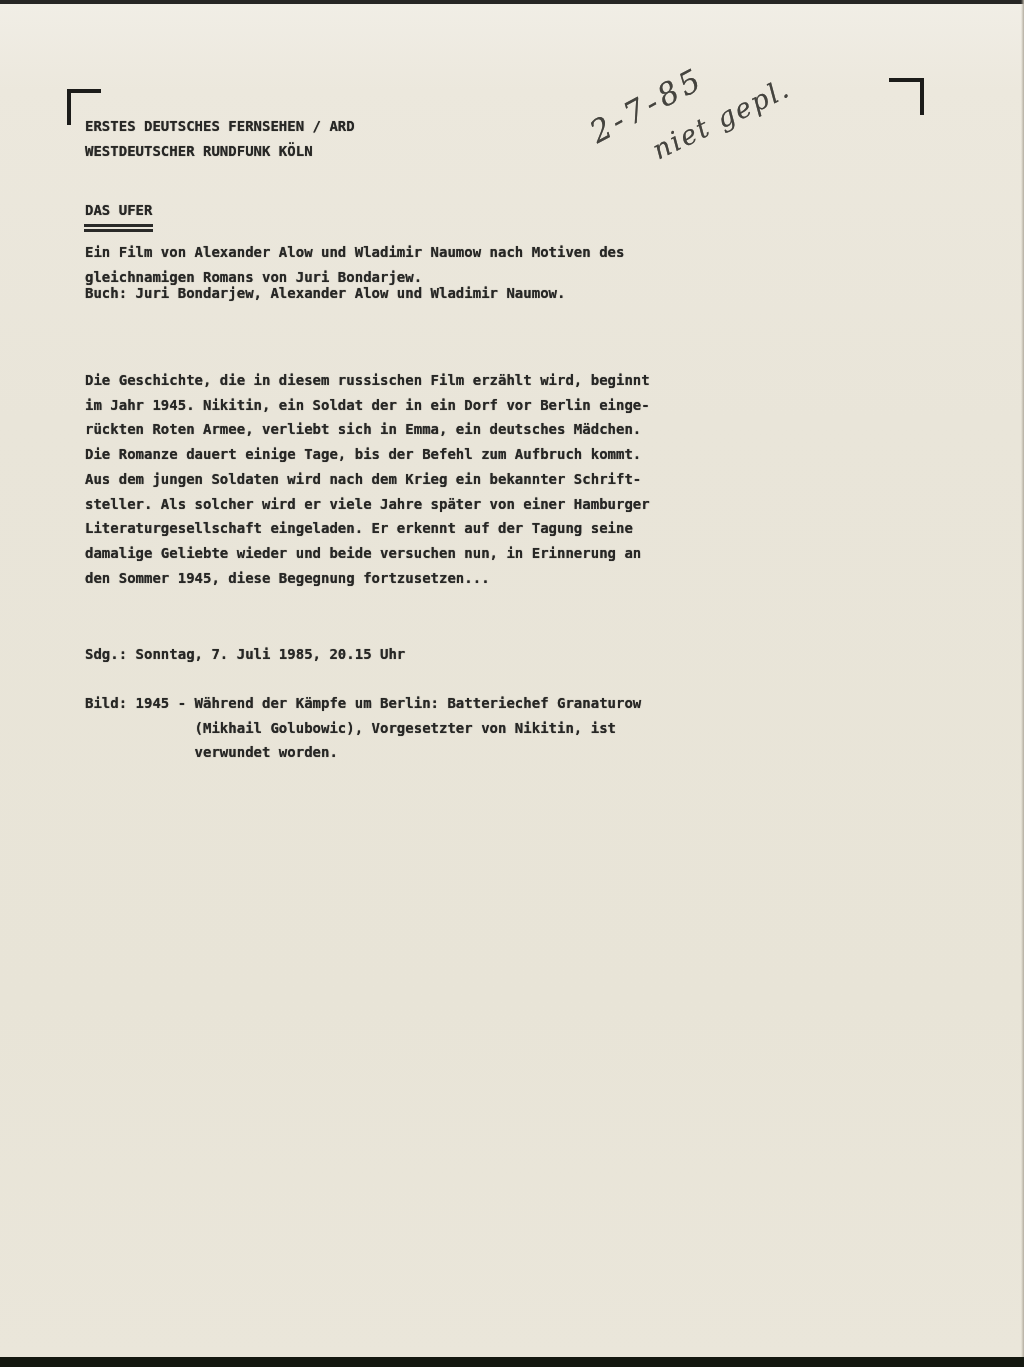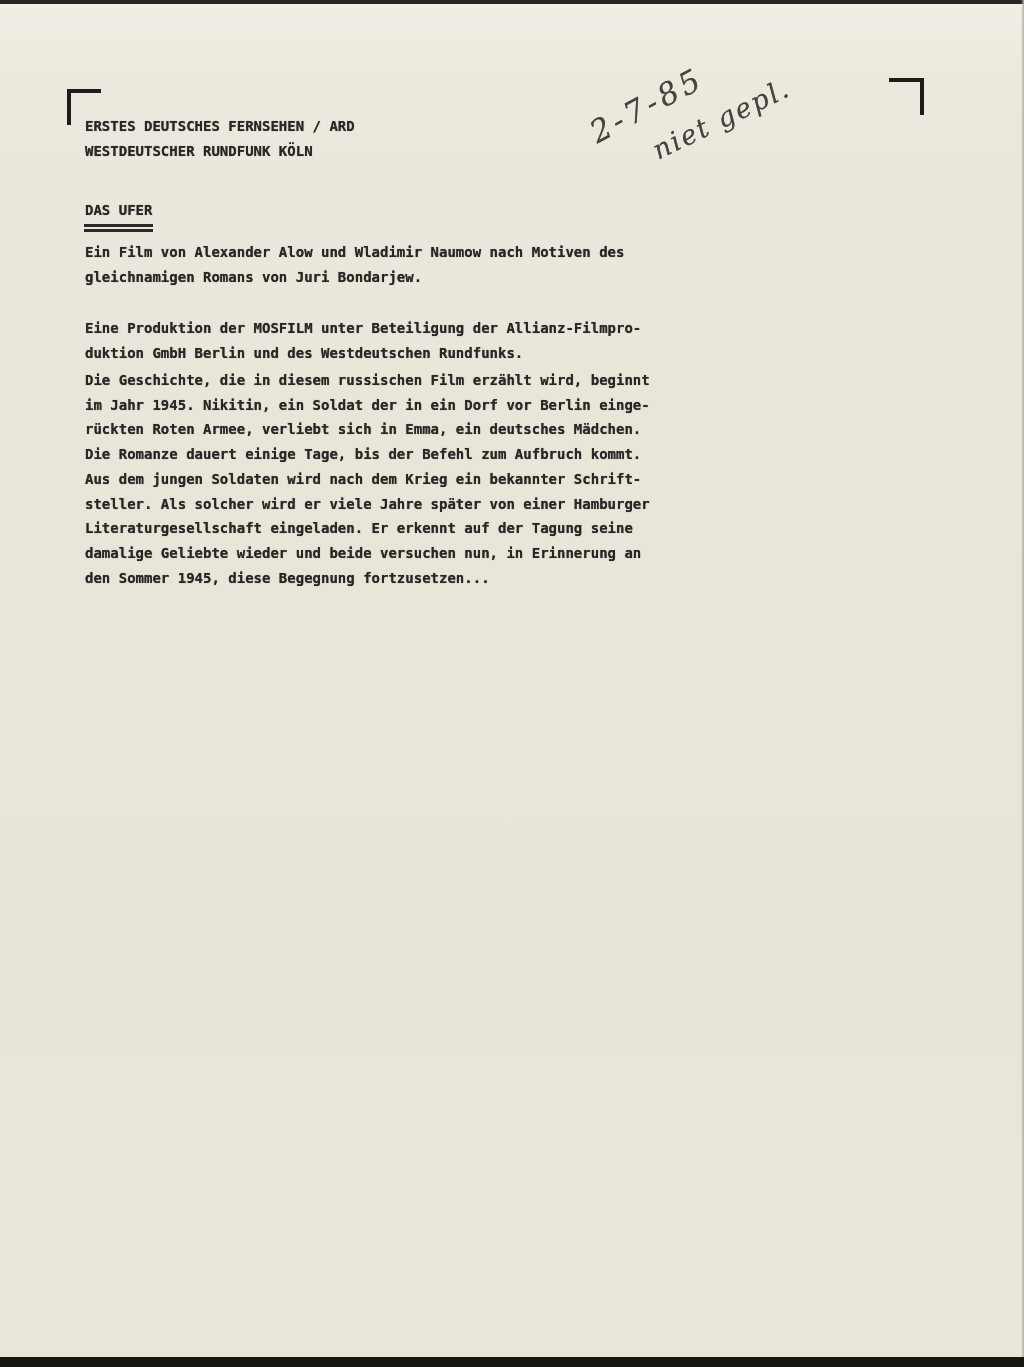--- a/index.html
+++ b/index.html
@@ -106,32 +106,35 @@
   <div class="handwriting hw-note">niet gepl.</div>
 
   <div class="block letterhead">ERSTES DEUTSCHES FERNSEHEN / ARD
 WESTDEUTSCHER RUNDFUNK KÖLN</div>
 
   <div class="block title-row"><span class="dbl-underline">DAS UFER</span></div>
 
   <div class="block film-credit">Ein Film von Alexander Alow und Wladimir Naumow nach Motiven des
 gleichnamigen Romans von Juri Bondarjew.</div>
 
+  <div class="block buch">Buch: Juri Bondarjew, Alexander Alow und Wladimir Naumow.</div>
 
-  <div class="block produktion">Eine Produktion der MOSFILM unter Beteiligung der Allianz-Filmpro-
-duktion GmbH Berlin und des Westdeutschen Rundfunks.</div>
 
   <div class="block synopsis">Die Geschichte, die in diesem russischen Film erzählt wird, beginnt
 im Jahr 1945. Nikitin, ein Soldat der in ein Dorf vor Berlin einge-
 rückten Roten Armee, verliebt sich in Emma, ein deutsches Mädchen.
 Die Romanze dauert einige Tage, bis der Befehl zum Aufbruch kommt.
 Aus dem jungen Soldaten wird nach dem Krieg ein bekannter Schrift-
 steller. Als solcher wird er viele Jahre später von einer Hamburger
 Literaturgesellschaft eingeladen. Er erkennt auf der Tagung seine
 damalige Geliebte wieder und beide versuchen nun, in Erinnerung an
 den Sommer 1945, diese Begegnung fortzusetzen...</div>
 
+  <div class="block sendung">Sdg.: Sonntag, 7. Juli 1985, 20.15 Uhr</div>
 
+  <div class="block bild">Bild: 1945 - Während der Kämpfe um Berlin: Batteriechef Granaturow
+             (Mikhail Golubowic), Vorgesetzter von Nikitin, ist
+             verwundet worden.</div>
 
 
   <div class="edge-bottom"></div>
 
 </div>
 
 </body></html>

